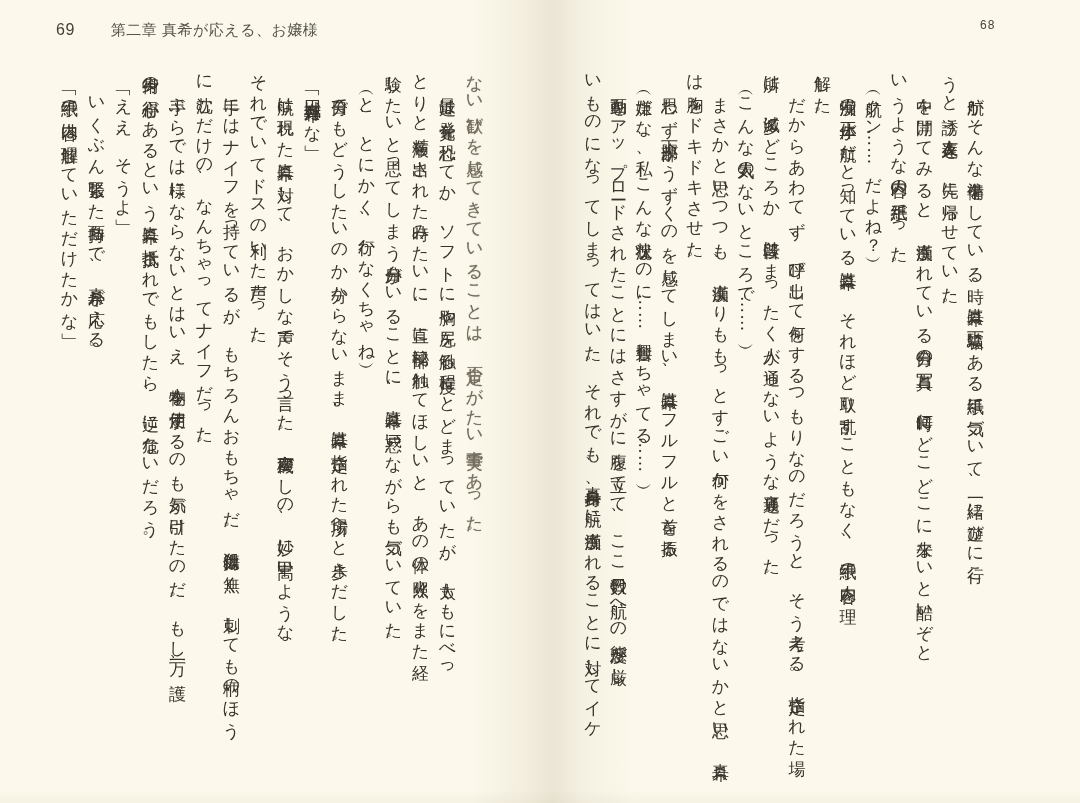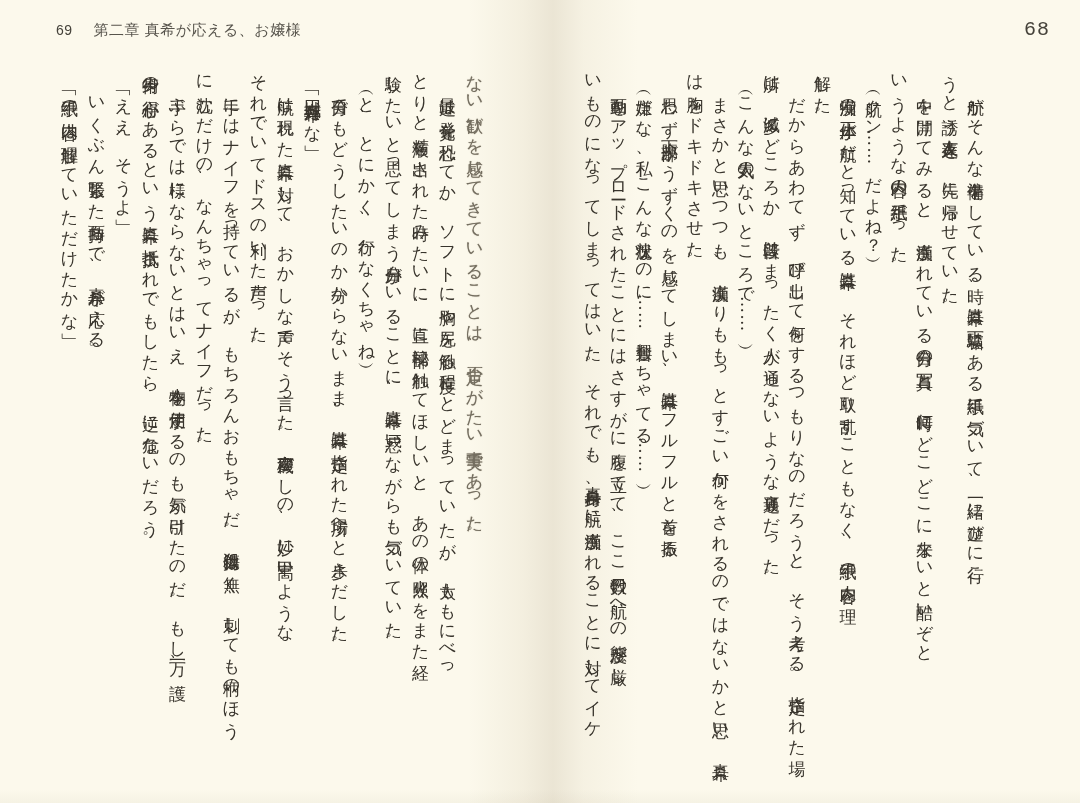--- a/index.html
+++ b/index.html
@@ -44,30 +44,30 @@
     position: absolute;
     top: 21px; left: 56px;
     font-family: "Liberation Sans", "DejaVu Sans", sans-serif;
     color: var(--header-gray, #57544c);
     font-size: 15px;
     letter-spacing: 0.5px;
     white-space: nowrap;
   }
   .running-header .folio {
     color: var(--folio-ink, #45423a);
-    font-size: 14px;
-    margin-right: 21px;
+    font-size: 16px;
+    margin-right: 36px;
   }
 
   
   .folio-right {
     position: absolute;
-    top: 18px; left: 484px; 
-    font-family: Liberation Mono, monospace;
-    font-size: 20px;
+    top: 18px; left: 440px; 
+    font-family: Liberation Sans, sans-serif;
+    font-size: 12px;
     letter-spacing: 1px;
     color: var(--folio-ink, #45423a);
   }
 
   
   .vtext {
     position: absolute;
     top: 63px;
     height: 742px;
     writing-mode: vertical-rl;

